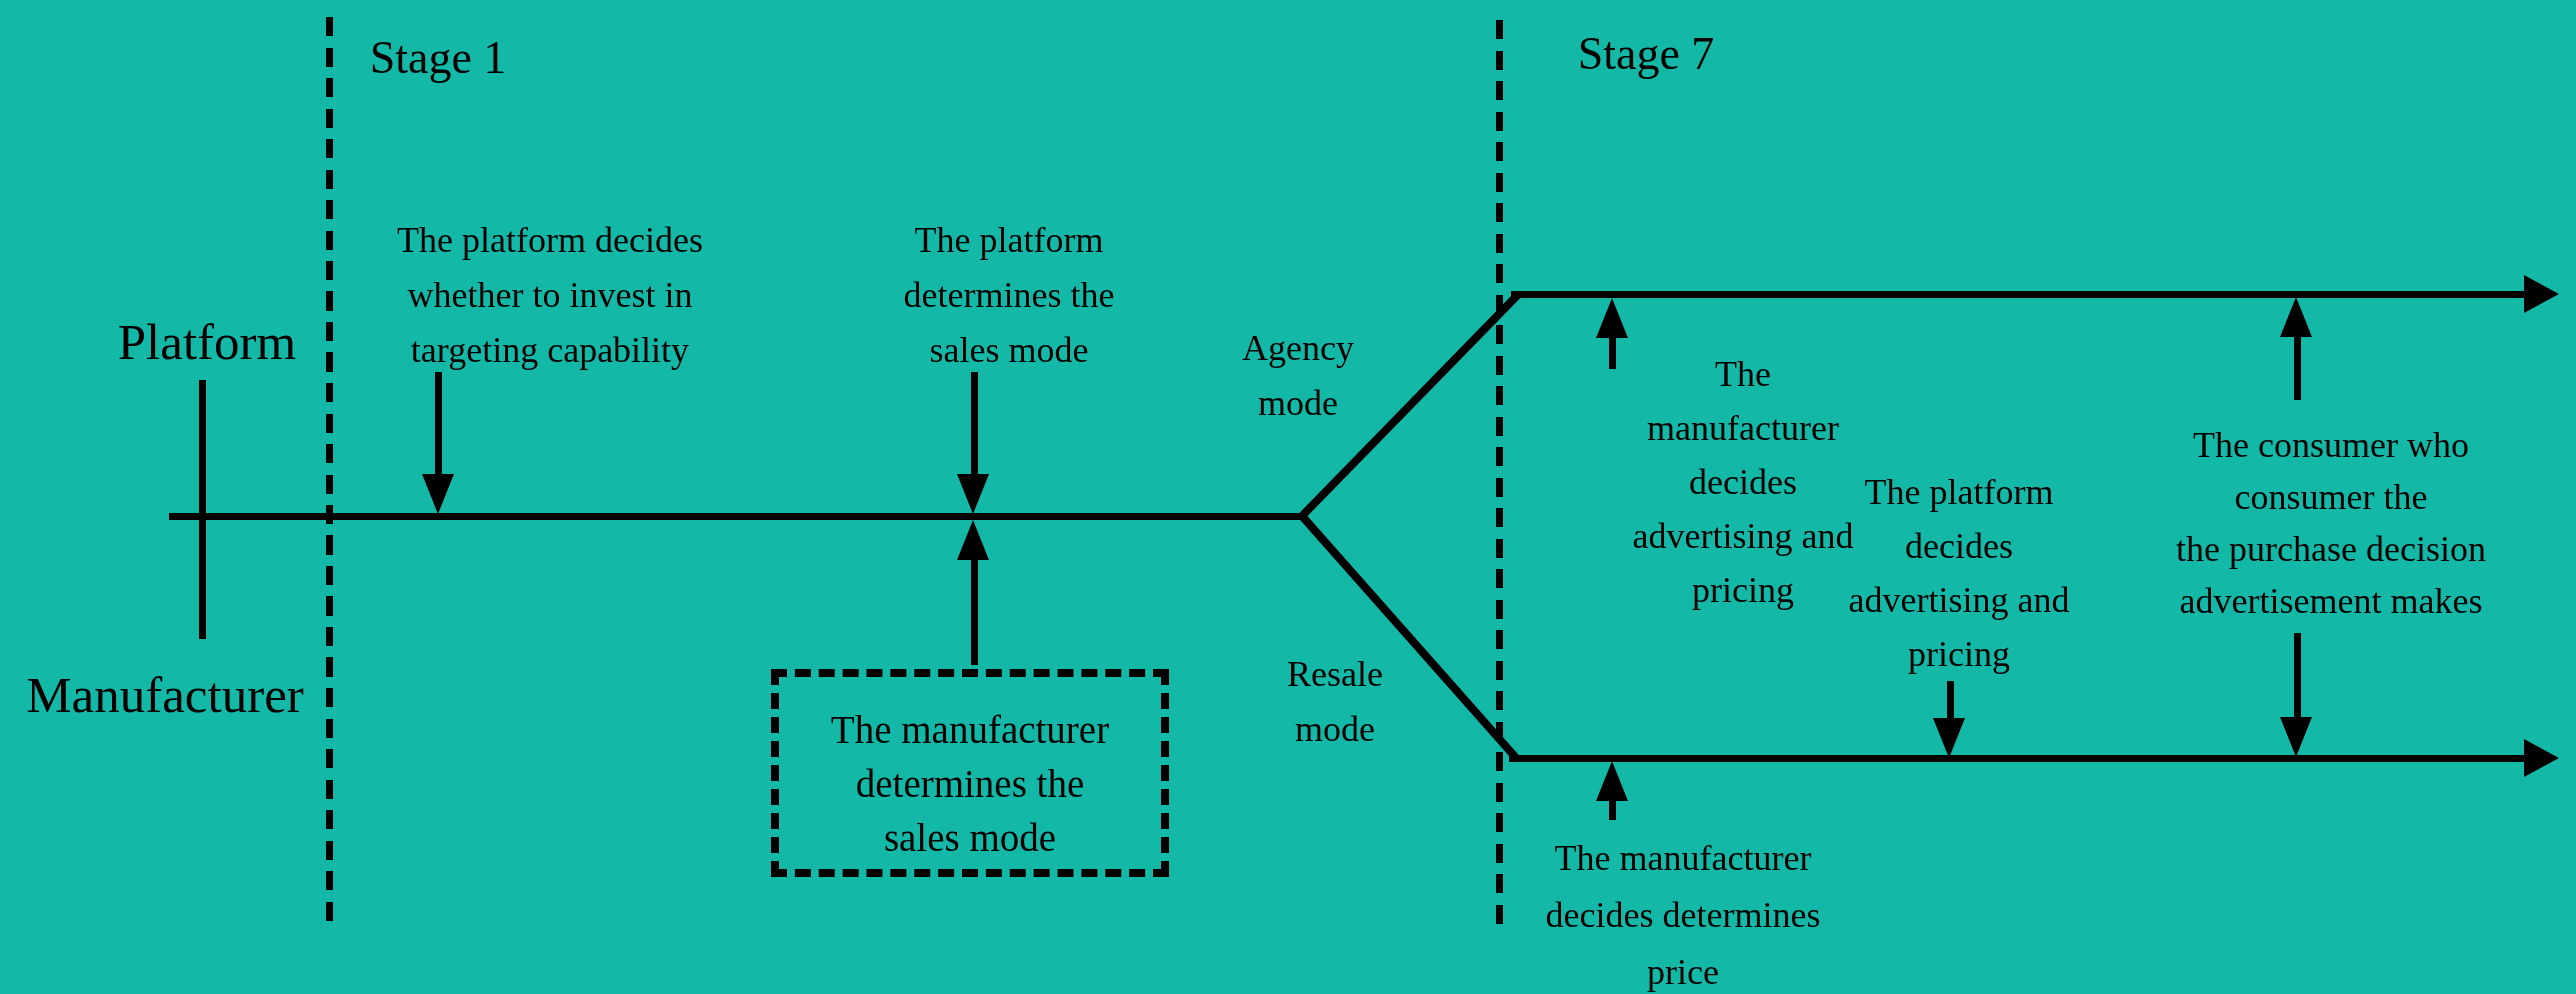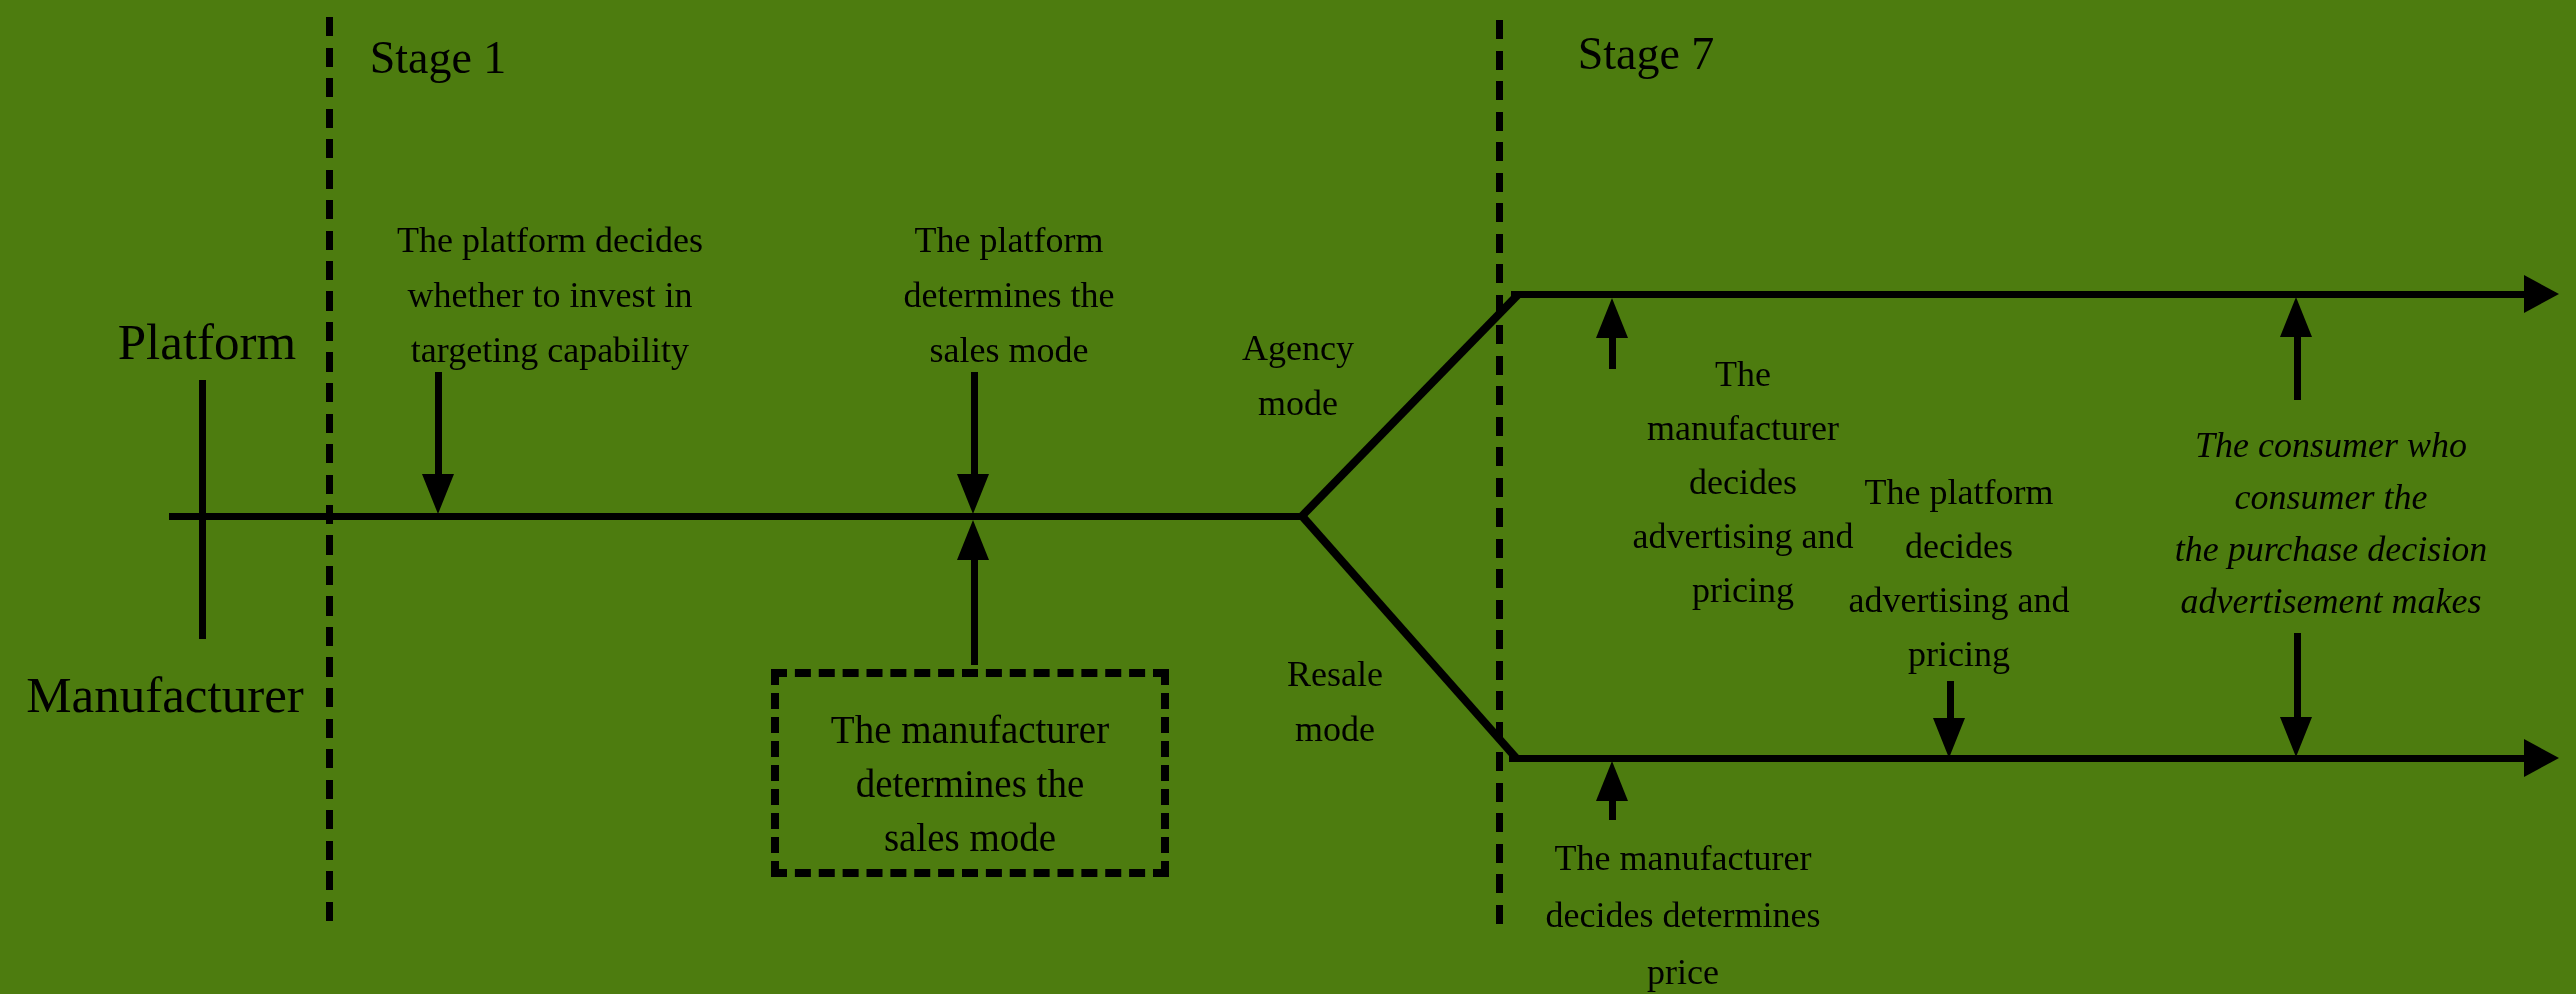--- a/index.html
+++ b/index.html
@@ -1,20 +1,20 @@
 <!DOCTYPE html>
 <html style="font-size:11.6px"><head>
 <meta charset="utf-8">
 <style>
   html, body { margin: 0; padding: 0; background: #ffffff; }
   .canvas {
     position: relative;
     width: 2576px;
     height: 994px;
-    background: #4d7c0f;
+    background: #14b8a6;
     font-family: "Liberation Serif", "DejaVu Serif", serif;
     color: #000000;
     overflow: hidden;
   }
   
   .hline { position: absolute; height: 6.5px; background: #000000; }
   .vline { position: absolute; width: 6.5px; background: #000000; }
   .diag  { position: absolute; height: 8px; background: #000000; transform-origin: 0 50%; }
   
   .vdots {
@@ -38,21 +38,21 @@
     transform: translateX(-50%);
     text-align: center;
     white-space: nowrap;
     font-size: 36px;
     line-height: 55px;
     color: #000000;
   }
   .stage-label { font-size: 46px; line-height: 51px; }
   .actor-label { font-size: 51px; line-height: 55px; }
   .lh75 { line-height: 54px; }
-  .lh72 { line-height: 52px; font-style: italic; }
+  .lh72 { line-height: 52px; }
   .lh78 { line-height: 57px; }
   
   .dashed-box {
     position: absolute;
     border: 8.7px dashed #000000;
     display: flex;
     align-items: center;
     justify-content: center;
   }
   .dashed-box .inner {

